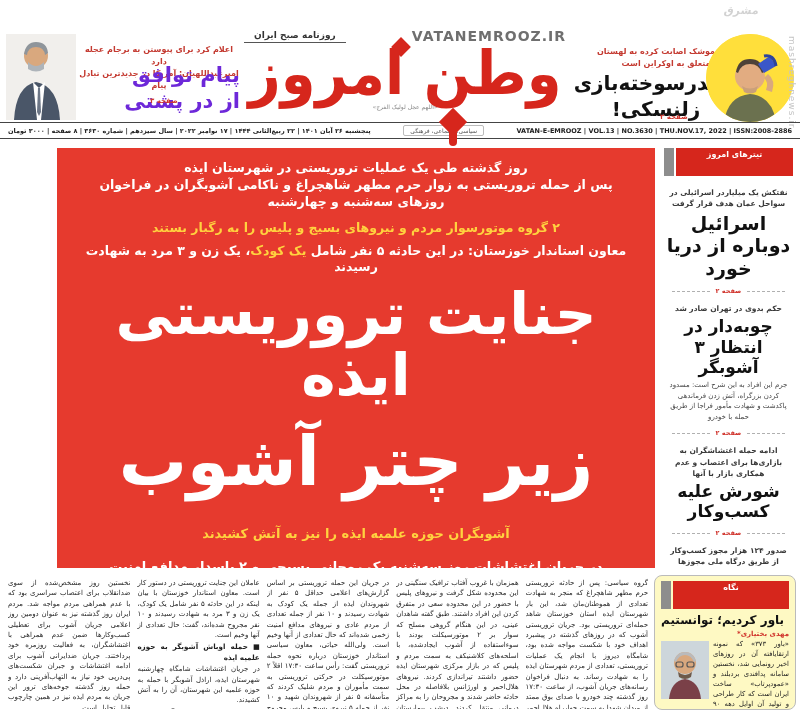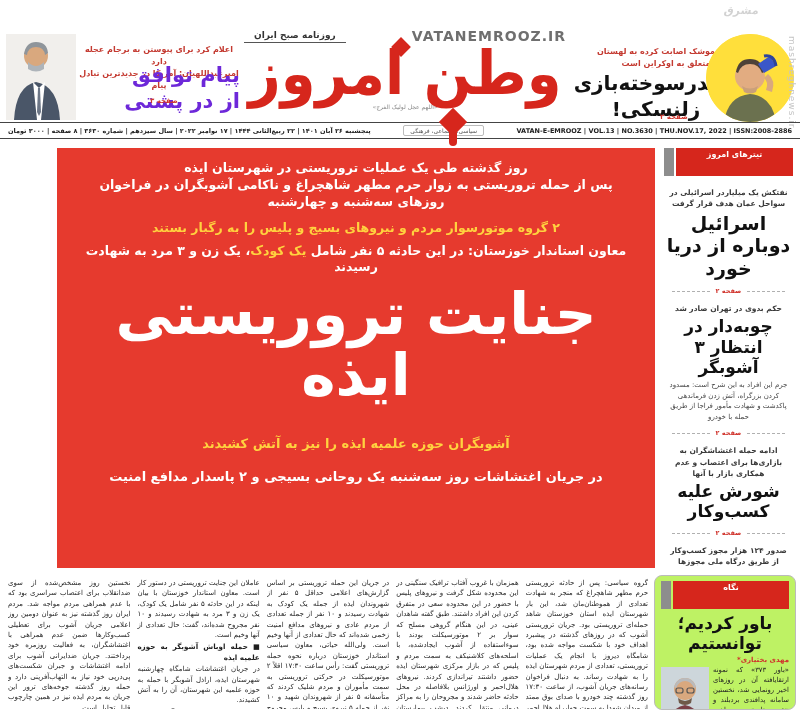--- a/index.html
+++ b/index.html
@@ -58,23 +58,23 @@
   .sb-body { font-size:7px; color:#444; text-align:center; line-height:1.5; margin-top:3px; padding:0 6px; }
   .sb-div { position:relative; border-top:1px dashed #b0b0b0; margin:11px 10px 2px; }
   .sb-div span { position:absolute; top:-5px; left:50%; transform:translateX(-50%); background:#fff; padding:0 5px; font-size:6.5px; font-weight:bold; color:#d0342c; }
 
   
   .cols { position:absolute; left:8px; top:578px; width:640px; height:131px; display:flex; gap:7px; overflow:hidden; }
   .col { flex:1; font-size:7px; line-height:10.4px; color:#1e1e1e; text-align:justify; overflow:hidden; }
   .col .subhead { font-weight:bold; font-size:7.2px; margin:2px 0 1px; }
 
   
-  .note { position:absolute; left:654px; top:575px; width:142px; height:135px; border:1px solid #bbb; border-radius:8px; padding:5px 6px 0; overflow:hidden; background:#bef264; }
+  .note { position:absolute; left:654px; top:575px; width:142px; height:135px; border:1px solid #bbb; border-radius:8px; padding:5px 6px 0; overflow:hidden; background:#fef9c3; }
   .note .sb-bar { margin:0; }
-  .note-title { font-size:17px; font-weight:bold; color:#111; text-align:center; margin-top:4px; }
+  .note-title { font-size:12px; font-weight:bold; color:#111; text-align:left; margin-top:4px; }
   .note-author { font-size:7px; font-weight:bold; color:#d0342c; margin-top:3px; }
   .note-body { font-size:6.8px; line-height:10px; color:#222; text-align:justify; margin-top:1px; }
   .note-photo { float:left; width:48px; height:58px; margin:2px 4px 2px 0; background:#cdd6db; overflow:hidden; }
 
   svg { display:block; }
 </style>
 </head>
 <body>
 
 <div class="page">
@@ -151,20 +151,21 @@
   <div class="diamond-tail"></div>
 
   <section class="main-red">
     <div class="deck">روز گذشته طی یک عملیات تروریستی در شهرستان ایذه</div>
     <div class="deck">پس از حمله تروریستی به زوار حرم مطهر شاهچراغ و ناکامی آشوبگران در فراخوان روزهای سه‌شنبه و چهارشنبه</div>
     <div class="deck deck-y">۲ گروه موتورسوار مردم و نیروهای بسیج و پلیس را به رگبار بستند</div>
     <div class="deck deck-mix">
       <span>معاون استاندار خوزستان: در این حادثه ۵ نفر شامل </span><span class="hl">یک کودک</span><span>، یک زن و ۳ مرد به شهادت رسیدند</span>
     </div>
     <div class="huge1">جنایت تروریستی ایذه</div>
+    <div class="huge2">زیر چتر آشوب</div>
     <div class="sub-y">آشوبگران حوزه علمیه ایذه را نیز به آتش کشیدند</div>
     <div class="sub-w1">در جریان اغتشاشات روز سه‌شنبه یک روحانی بسیجی و ۲ پاسدار مدافع امنیت</div>
 
   </section>
 
   <aside class="sidebar">
     <div class="sb-bar">
       <div class="bar-red">تیترهای امروز</div>
       <div class="bar-sq"></div>
     </div>

